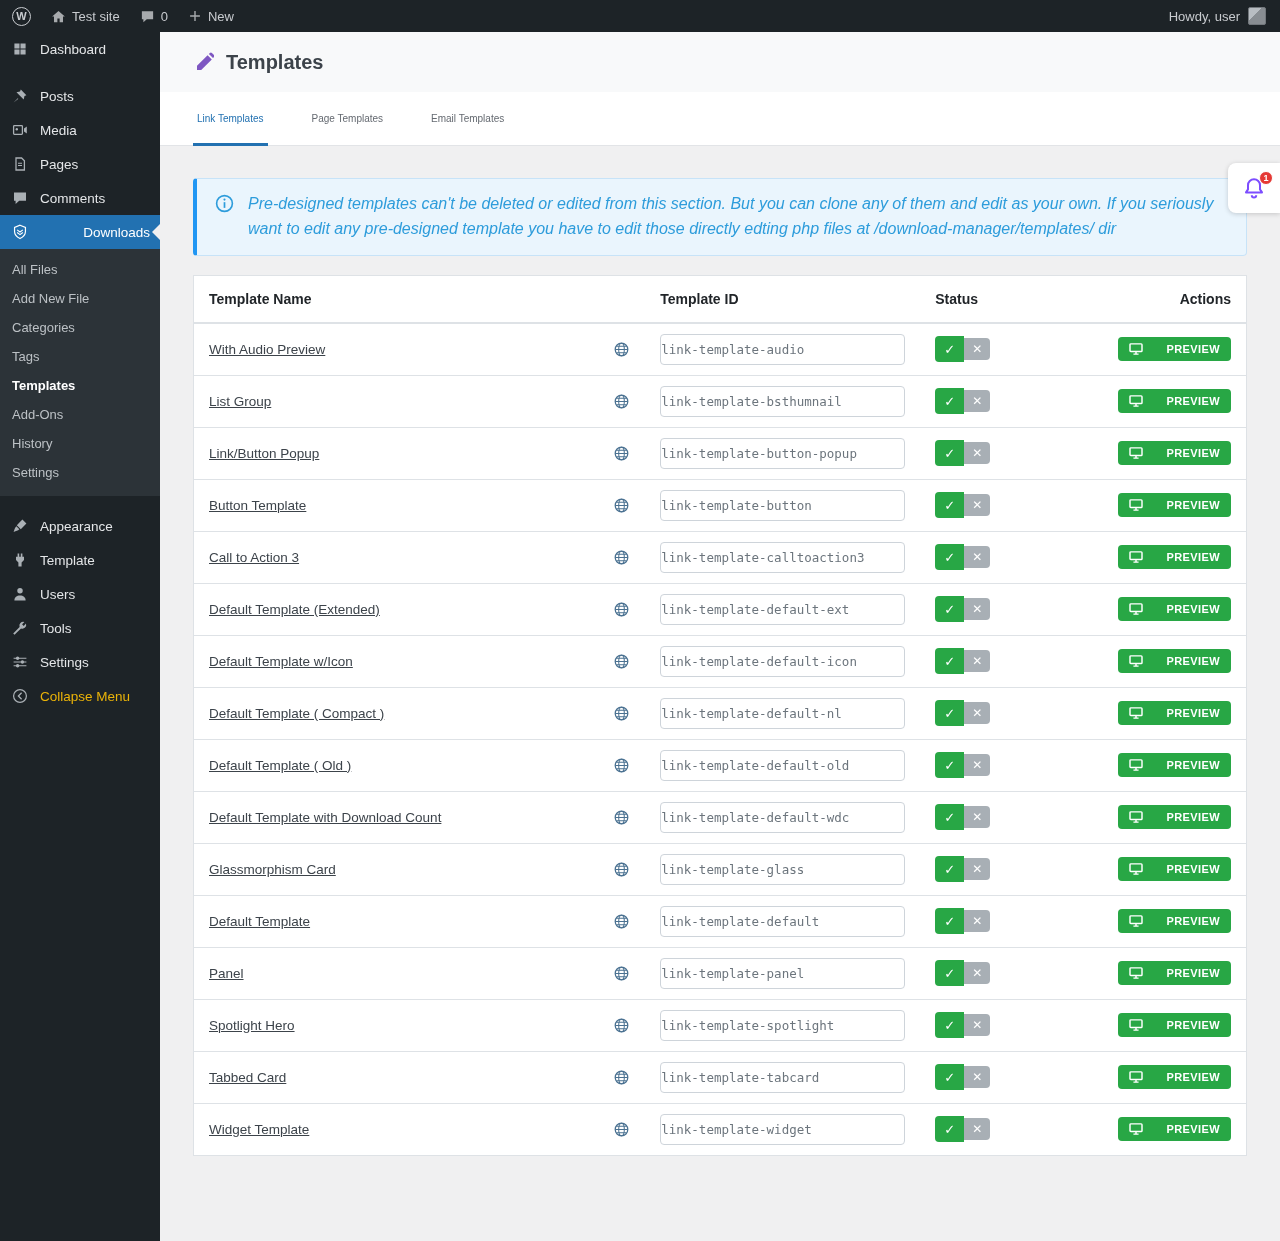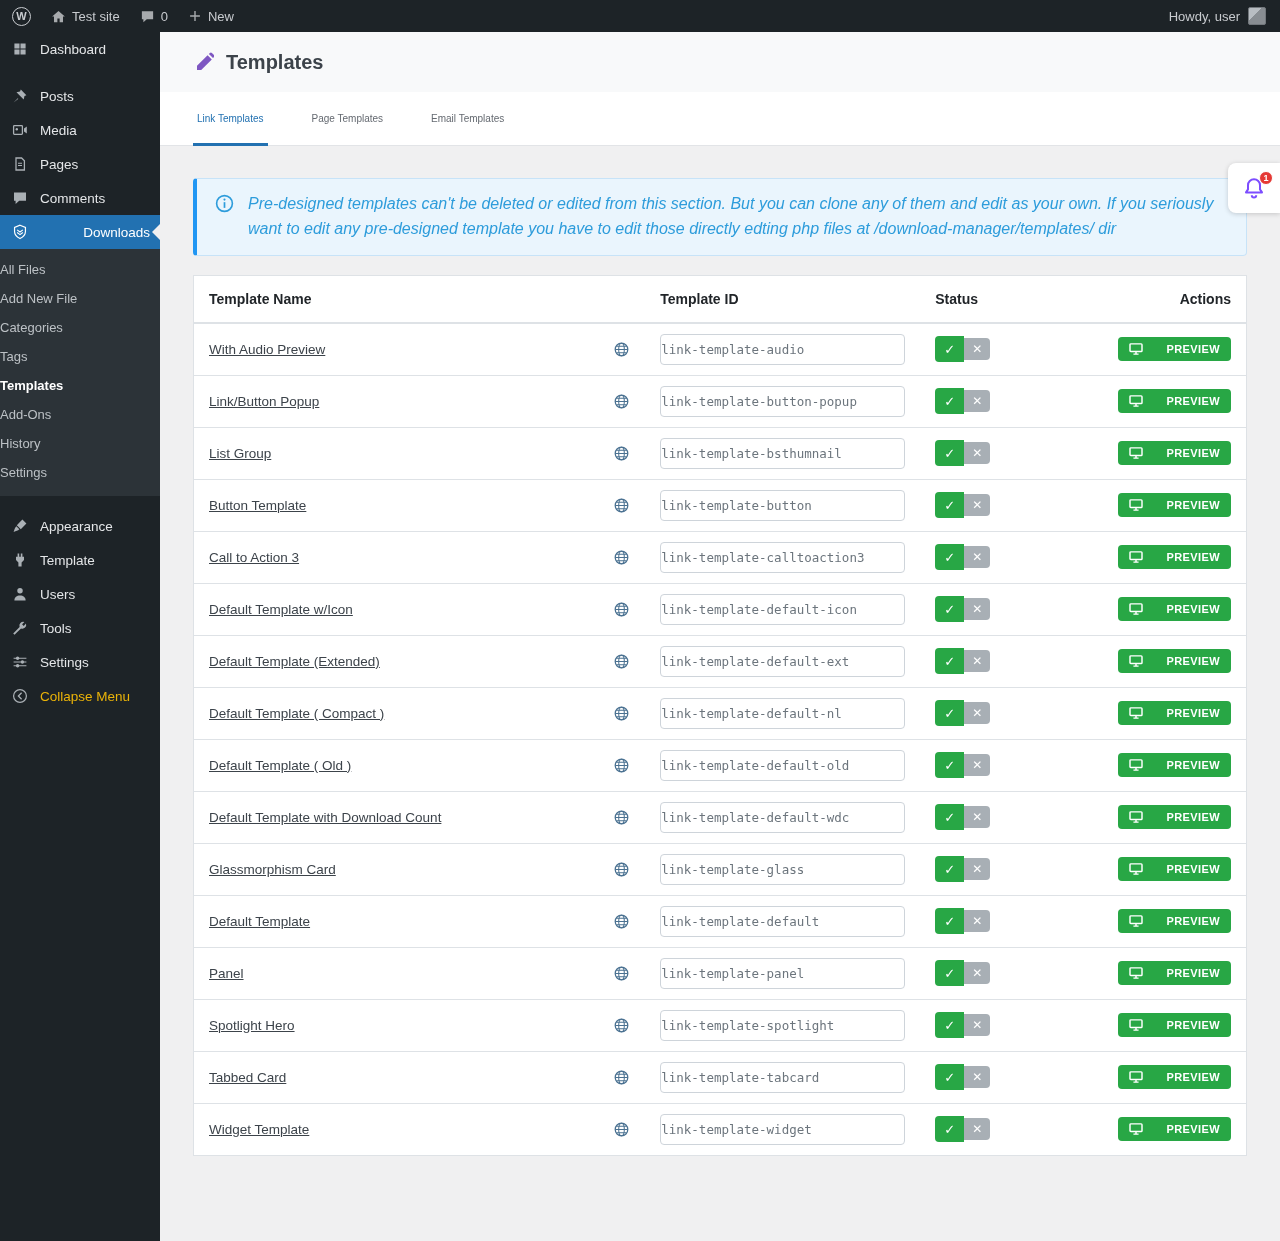--- a/index.html
+++ b/index.html
@@ -36,21 +36,21 @@
   .menu-item{ display:flex; align-items:center; gap:10px; padding:9px 10px;
     color:#e4e6e8; cursor:pointer; position:relative; }
   .menu-item.gap{ margin-top:13px; }
   .menu-item.active{ background:#2271b1; color:#fff;justify-content:space-between; }
   .menu-item.active::after{ content:""; position:absolute; right:0; top:50%;
     transform:translateY(-50%); border:8px solid transparent; border-right:8px solid #f0f0f1; }
   .mi-icon{ width:20px; display:flex; justify-content:center; color:#aab0b5; }
   .menu-item.active .mi-icon{ color:#fff; }
   .menu-item.muted{ color:#eab308; }
   .submenu{ background:#2c3338; padding:6px 0 9px; }
-  .submenu-item{ padding:7px 0; color:#bcc1c5; font-size:13px; cursor:pointer; }
+  .submenu-item{ padding:7px 12px; color:#bcc1c5; font-size:13px; cursor:pointer; }
   .submenu-item.current{ color:#fff; font-weight:bold; }
 
   
   .content{ position:absolute; top:32px; left:160px; width:1120px; height:1209px; background:#f0f0f1; }
 
   .page-header{ height:60px; background:#f8f9fa; display:flex; align-items:center;
     gap:12px; padding:0 34px; }
   .page-title{ font-size:20px; font-weight:600; color:#3c434a; }
   .pencil{ color:#7e57c2; display:flex; }
 
@@ -347,20 +347,54 @@
                     <path d="M5 13h6M8 10.5v2.5" stroke="#fff" stroke-width="1.7"></path>
                   </svg>
         </span>
         <span>PREVIEW</span>
       </button>
     </td>
   </tr>
           <tr>
     <td class="cell-name">
       <span class="name-flex">
+        <span class="tpl-name">List Group</span>
+        <span class="globe">
+          <svg width="17" height="17" viewBox="0 0 20 20">
+                    <circle cx="10" cy="10" r="7.4" fill="none" stroke="currentColor" stroke-width="1.5"></circle>
+                    <ellipse cx="10" cy="10" rx="3.3" ry="7.4" fill="none" stroke="currentColor" stroke-width="1.2"></ellipse>
+                    <path d="M2.7 10h14.6M4 6.3h12M4 13.7h12" stroke="currentColor" stroke-width="1.2" fill="none"></path>
+                  </svg>
+        </span>
+      </span>
+    </td>
+    <td class="cell-id">
+      <input class="id-input" type="text" readonly="" value="link-template-bsthumnail" style="">
+    </td>
+    <td class="cell-status">
+      <span class="status-group">
+        <button class="btn-check">✓</button>
+        <button class="btn-x">✕</button>
+      </span>
+    </td>
+    <td class="cell-actions">
+      <button class="btn-preview">
+        <span>
+          <svg width="14" height="12" viewBox="0 0 16 14">
+                    <rect x="1" y="1" width="14" height="9" rx="1" fill="none" stroke="#fff" stroke-width="1.7"></rect>
+                    <path d="M5 13h6M8 10.5v2.5" stroke="#fff" stroke-width="1.7"></path>
+                  </svg>
+        </span>
+        <span>PREVIEW</span>
+      </button>
+    </td>
+  </tr>
+          <tr>
+    <td class="cell-name">
+      <span class="name-flex">
         <span class="tpl-name">Link/Button Popup</span>
         <span class="globe">
           <svg width="17" height="17" viewBox="0 0 20 20">
                     <circle cx="10" cy="10" r="7.4" fill="none" stroke="currentColor" stroke-width="1.5"></circle>
                     <ellipse cx="10" cy="10" rx="3.3" ry="7.4" fill="none" stroke="currentColor" stroke-width="1.2"></ellipse>
                     <path d="M2.7 10h14.6M4 6.3h12M4 13.7h12" stroke="currentColor" stroke-width="1.2" fill="none"></path>
                   </svg>
         </span>
       </span>
     </td>
@@ -381,54 +415,20 @@
                     <path d="M5 13h6M8 10.5v2.5" stroke="#fff" stroke-width="1.7"></path>
                   </svg>
         </span>
         <span>PREVIEW</span>
       </button>
     </td>
   </tr>
           <tr>
     <td class="cell-name">
       <span class="name-flex">
-        <span class="tpl-name">List Group</span>
-        <span class="globe">
-          <svg width="17" height="17" viewBox="0 0 20 20">
-                    <circle cx="10" cy="10" r="7.4" fill="none" stroke="currentColor" stroke-width="1.5"></circle>
-                    <ellipse cx="10" cy="10" rx="3.3" ry="7.4" fill="none" stroke="currentColor" stroke-width="1.2"></ellipse>
-                    <path d="M2.7 10h14.6M4 6.3h12M4 13.7h12" stroke="currentColor" stroke-width="1.2" fill="none"></path>
-                  </svg>
-        </span>
-      </span>
-    </td>
-    <td class="cell-id">
-      <input class="id-input" type="text" readonly="" value="link-template-bsthumnail" style="">
-    </td>
-    <td class="cell-status">
-      <span class="status-group">
-        <button class="btn-check">✓</button>
-        <button class="btn-x">✕</button>
-      </span>
-    </td>
-    <td class="cell-actions">
-      <button class="btn-preview">
-        <span>
-          <svg width="14" height="12" viewBox="0 0 16 14">
-                    <rect x="1" y="1" width="14" height="9" rx="1" fill="none" stroke="#fff" stroke-width="1.7"></rect>
-                    <path d="M5 13h6M8 10.5v2.5" stroke="#fff" stroke-width="1.7"></path>
-                  </svg>
-        </span>
-        <span>PREVIEW</span>
-      </button>
-    </td>
-  </tr>
-          <tr>
-    <td class="cell-name">
-      <span class="name-flex">
         <span class="tpl-name">Button Template</span>
         <span class="globe">
           <svg width="17" height="17" viewBox="0 0 20 20">
                     <circle cx="10" cy="10" r="7.4" fill="none" stroke="currentColor" stroke-width="1.5"></circle>
                     <ellipse cx="10" cy="10" rx="3.3" ry="7.4" fill="none" stroke="currentColor" stroke-width="1.2"></ellipse>
                     <path d="M2.7 10h14.6M4 6.3h12M4 13.7h12" stroke="currentColor" stroke-width="1.2" fill="none"></path>
                   </svg>
         </span>
       </span>
     </td>
@@ -483,66 +483,66 @@
                     <path d="M5 13h6M8 10.5v2.5" stroke="#fff" stroke-width="1.7"></path>
                   </svg>
         </span>
         <span>PREVIEW</span>
       </button>
     </td>
   </tr>
           <tr>
     <td class="cell-name">
       <span class="name-flex">
+        <span class="tpl-name">Default Template (Extended)</span>
+        <span class="globe">
+          <svg width="17" height="17" viewBox="0 0 20 20">
+                    <circle cx="10" cy="10" r="7.4" fill="none" stroke="currentColor" stroke-width="1.5"></circle>
+                    <ellipse cx="10" cy="10" rx="3.3" ry="7.4" fill="none" stroke="currentColor" stroke-width="1.2"></ellipse>
+                    <path d="M2.7 10h14.6M4 6.3h12M4 13.7h12" stroke="currentColor" stroke-width="1.2" fill="none"></path>
+                  </svg>
+        </span>
+      </span>
+    </td>
+    <td class="cell-id">
+      <input class="id-input" type="text" readonly="" value="link-template-default-ext" style="">
+    </td>
+    <td class="cell-status">
+      <span class="status-group">
+        <button class="btn-check">✓</button>
+        <button class="btn-x">✕</button>
+      </span>
+    </td>
+    <td class="cell-actions">
+      <button class="btn-preview">
+        <span>
+          <svg width="14" height="12" viewBox="0 0 16 14">
+                    <rect x="1" y="1" width="14" height="9" rx="1" fill="none" stroke="#fff" stroke-width="1.7"></rect>
+                    <path d="M5 13h6M8 10.5v2.5" stroke="#fff" stroke-width="1.7"></path>
+                  </svg>
+        </span>
+        <span>PREVIEW</span>
+      </button>
+    </td>
+  </tr>
+          <tr>
+    <td class="cell-name">
+      <span class="name-flex">
         <span class="tpl-name">Default Template w/Icon</span>
         <span class="globe">
           <svg width="17" height="17" viewBox="0 0 20 20">
                     <circle cx="10" cy="10" r="7.4" fill="none" stroke="currentColor" stroke-width="1.5"></circle>
                     <ellipse cx="10" cy="10" rx="3.3" ry="7.4" fill="none" stroke="currentColor" stroke-width="1.2"></ellipse>
                     <path d="M2.7 10h14.6M4 6.3h12M4 13.7h12" stroke="currentColor" stroke-width="1.2" fill="none"></path>
                   </svg>
         </span>
       </span>
     </td>
     <td class="cell-id">
       <input class="id-input" type="text" readonly="" value="link-template-default-icon" style="">
-    </td>
-    <td class="cell-status">
-      <span class="status-group">
-        <button class="btn-check">✓</button>
-        <button class="btn-x">✕</button>
-      </span>
-    </td>
-    <td class="cell-actions">
-      <button class="btn-preview">
-        <span>
-          <svg width="14" height="12" viewBox="0 0 16 14">
-                    <rect x="1" y="1" width="14" height="9" rx="1" fill="none" stroke="#fff" stroke-width="1.7"></rect>
-                    <path d="M5 13h6M8 10.5v2.5" stroke="#fff" stroke-width="1.7"></path>
-                  </svg>
-        </span>
-        <span>PREVIEW</span>
-      </button>
-    </td>
-  </tr>
-          <tr>
-    <td class="cell-name">
-      <span class="name-flex">
-        <span class="tpl-name">Default Template (Extended)</span>
-        <span class="globe">
-          <svg width="17" height="17" viewBox="0 0 20 20">
-                    <circle cx="10" cy="10" r="7.4" fill="none" stroke="currentColor" stroke-width="1.5"></circle>
-                    <ellipse cx="10" cy="10" rx="3.3" ry="7.4" fill="none" stroke="currentColor" stroke-width="1.2"></ellipse>
-                    <path d="M2.7 10h14.6M4 6.3h12M4 13.7h12" stroke="currentColor" stroke-width="1.2" fill="none"></path>
-                  </svg>
-        </span>
-      </span>
-    </td>
-    <td class="cell-id">
-      <input class="id-input" type="text" readonly="" value="link-template-default-ext" style="">
     </td>
     <td class="cell-status">
       <span class="status-group">
         <button class="btn-check">✓</button>
         <button class="btn-x">✕</button>
       </span>
     </td>
     <td class="cell-actions">
       <button class="btn-preview">
         <span>

